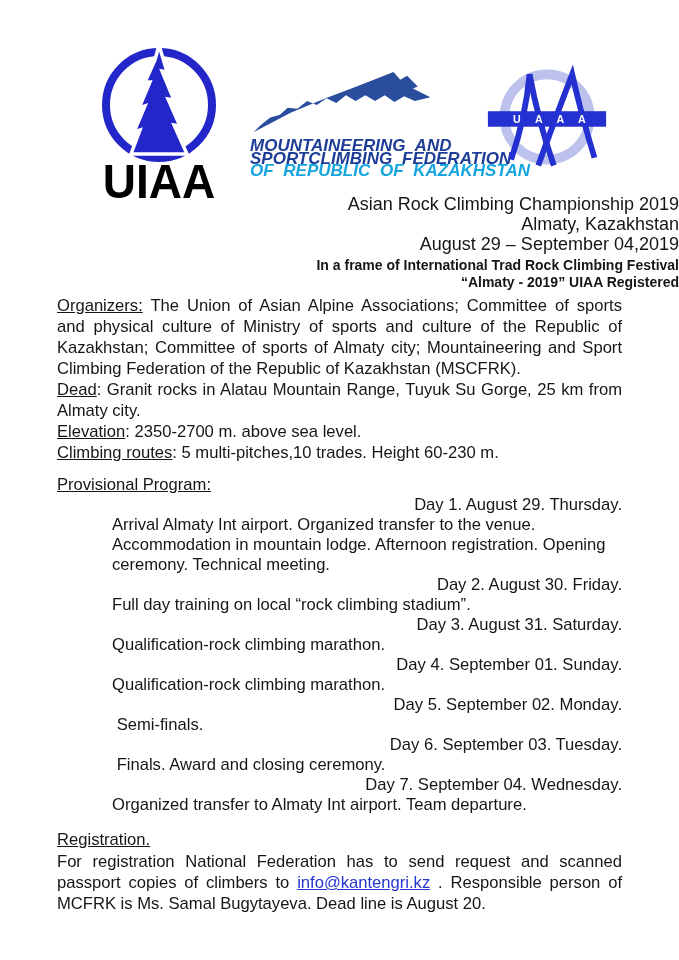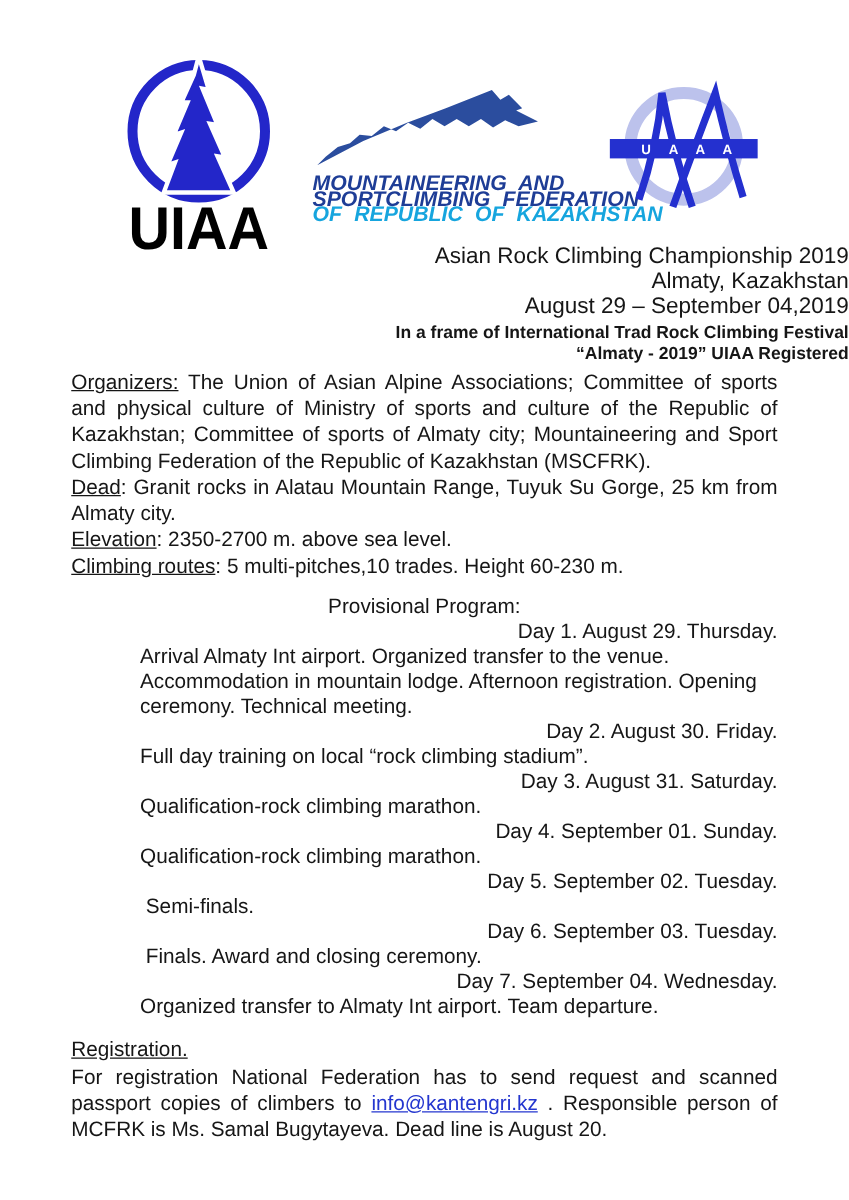--- a/index.html
+++ b/index.html
@@ -24,21 +24,21 @@
   .title-block .t-main:first-child { margin-top:2px; }
   .title-block .gap { height:3px; }
 
   
   .content { margin:4px 57px 0 57px; font-size:16.6px; }
   p.just { text-align:justify; line-height:21px; margin:0; }
   .u { text-decoration:underline; }
 
   
   .program { margin-top:12px; line-height:20px; }
-  .program-heading { text-align:center; margin:0 0 0 0; }
+  .program-heading { text-decoration:underline; margin:0 0 0 0; }
   .day-list { padding-left:5px; }
   .day-title { margin:0;text-align:right; }
   .day-detail { margin:0; padding-left:50px; white-space:pre-wrap; }
 
   
   .registration { margin-top:14px; }
   .reg-heading { text-decoration:underline; line-height:21px; margin-bottom:1px; }
   a.email-link { color:#2436cf; text-decoration:underline; cursor:pointer; }
 </style>
 </head>
@@ -110,21 +110,21 @@
         </div>
         <div>
           <p class="day-title">Day 3. August 31. Saturday.</p>
           <p class="day-detail">Qualification-rock climbing marathon.</p>
         </div>
         <div>
           <p class="day-title">Day 4. September 01. Sunday.</p>
           <p class="day-detail">Qualification-rock climbing marathon.</p>
         </div>
         <div>
-          <p class="day-title">Day 5. September 02. Tuesday.</p>
+          <p class="day-title">Day 5. September 02. Monday.</p>
           <p class="day-detail"> Semi-finals.</p>
         </div>
         <div>
           <p class="day-title">Day 6. September 03. Tuesday.</p>
           <p class="day-detail"> Finals. Award and closing ceremony.</p>
         </div>
         <div>
           <p class="day-title">Day 7. September 04. Wednesday.</p>
           <p class="day-detail">Organized transfer to Almaty Int airport. Team departure.</p>
         </div>

